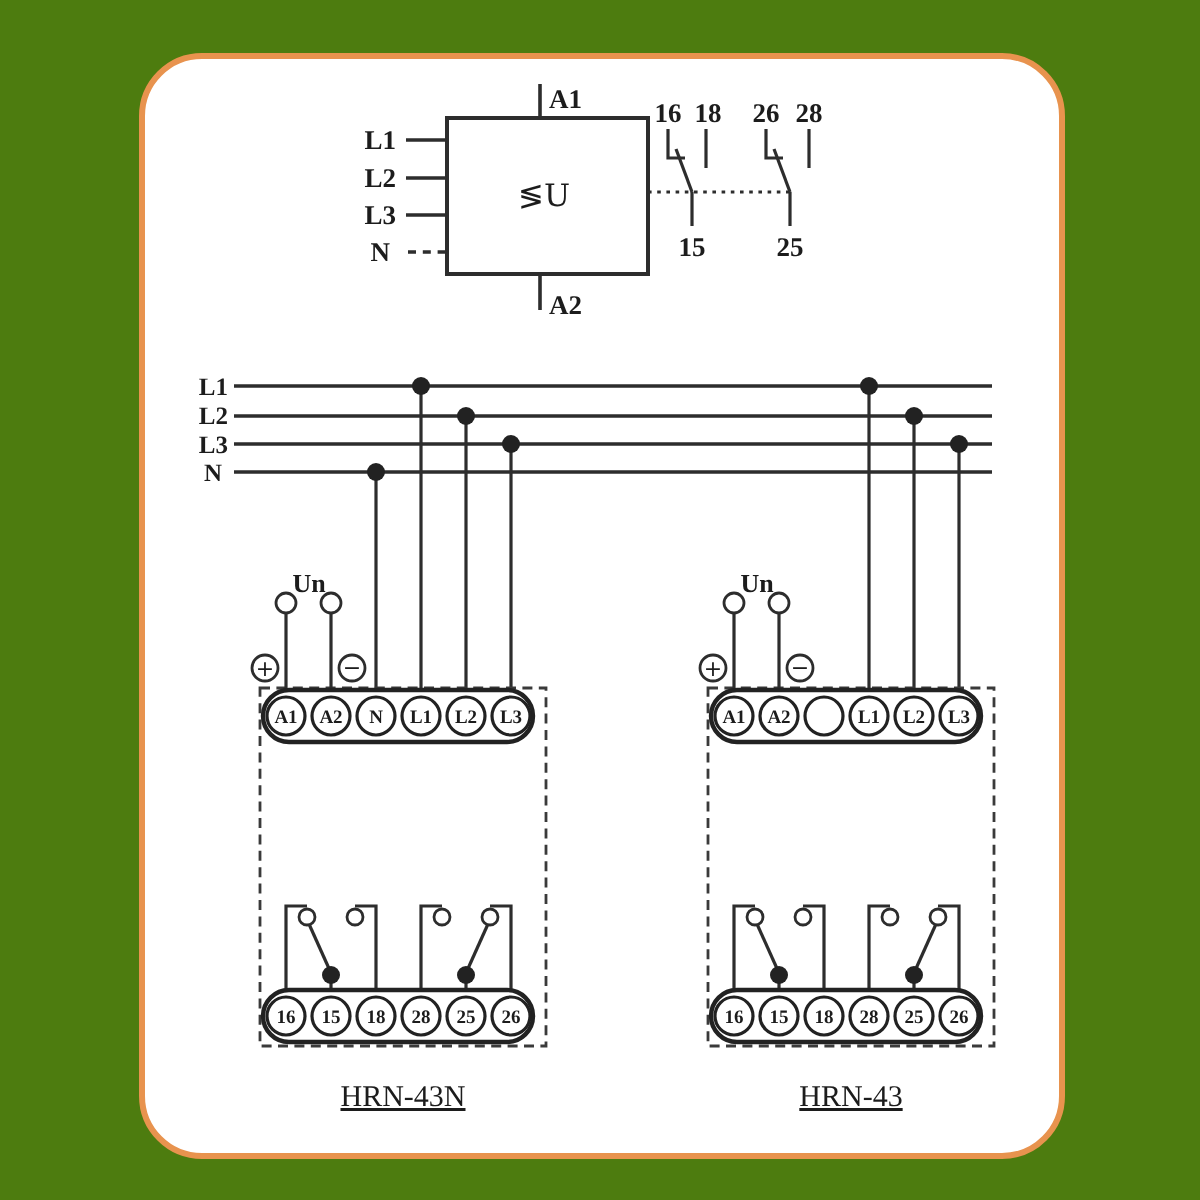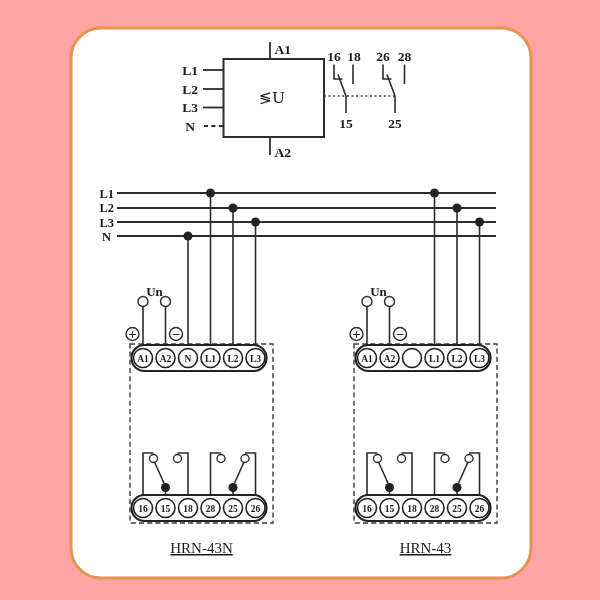--- a/index.html
+++ b/index.html
@@ -1,16 +1,16 @@
 <!DOCTYPE html>
 <html><head>
 <meta charset="utf-8">
 <style>
   html,body{margin:0;padding:0;background:#ffffff;}
-  .stage{width:600px;height:600px;position:relative;background:#fca5a5;}
+  .stage{width:600px;height:600px;position:relative;background:#4d7c0f;}
   svg{display:block;}
   text{font-family:"Liberation Serif","DejaVu Serif",serif;fill:#1c1c1c;}
   .t-bold{font-weight:bold;font-size:13.5px;}
   .t-bus{font-weight:bold;font-size:12.5px;}
   .t-term{font-weight:bold;font-size:9.5px;text-anchor:middle;}
   .t-un{font-weight:bold;font-size:13px;text-anchor:middle;}
   .t-sign{font-size:11px;text-anchor:middle;font-family:"DejaVu Sans","Liberation Sans",sans-serif;}
   .t-name{font-size:15px;text-anchor:middle;text-decoration:underline;}
   .t-sym{font-size:15.5px;text-anchor:middle;font-family:"DejaVu Serif","DejaVu Sans",serif;}
   .w{stroke:#2d2d2d;stroke-width:1.6;fill:none;}

